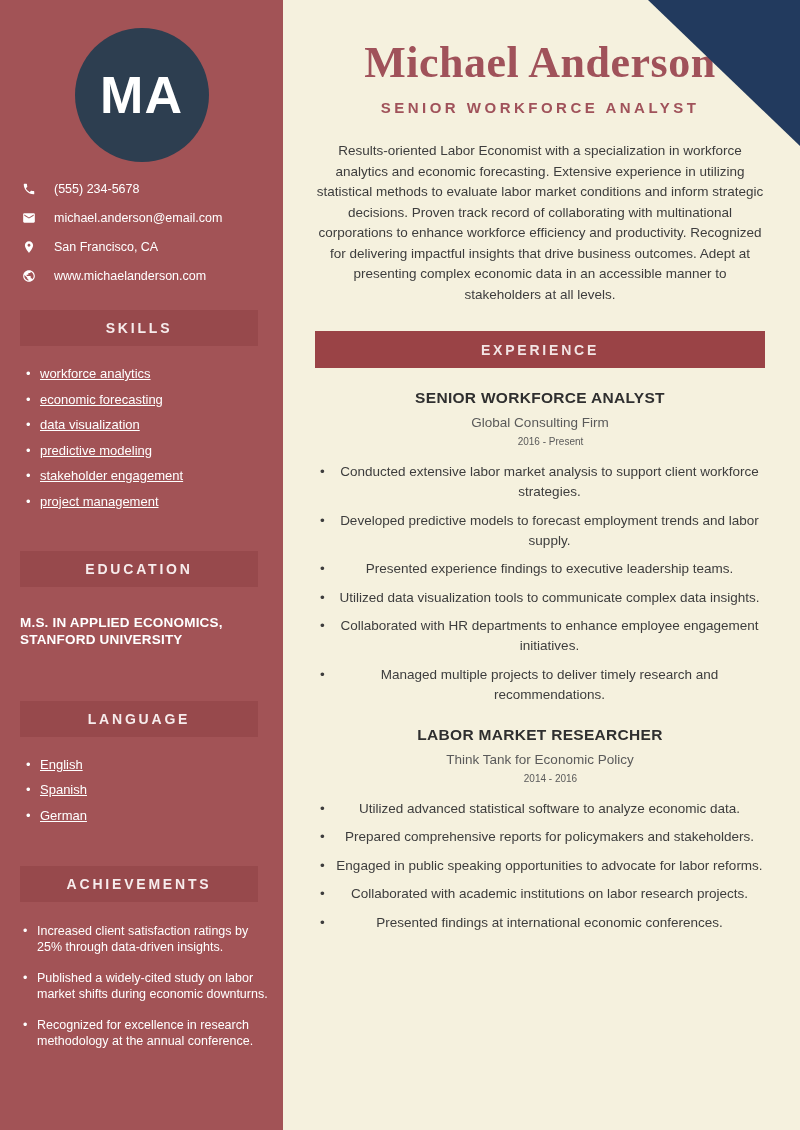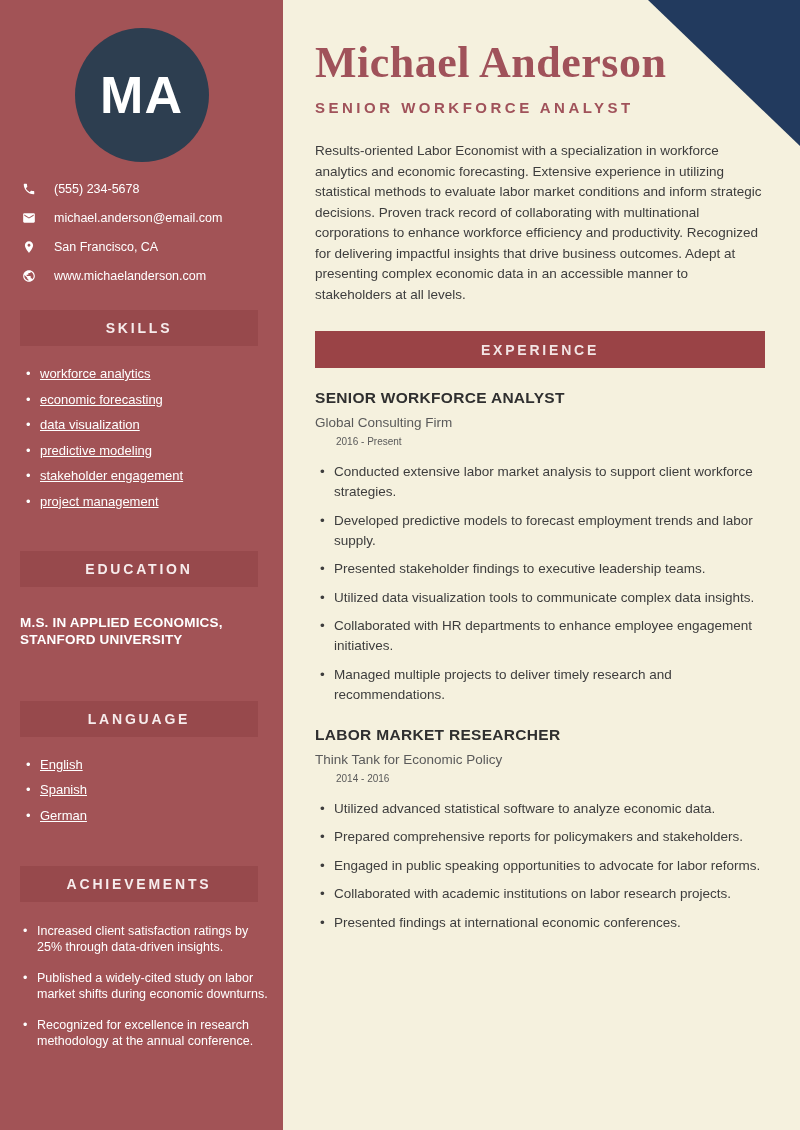--- a/index.html
+++ b/index.html
@@ -30,21 +30,21 @@
   .edu-text{margin:27px 18px 0 20px;font-size:13.5px;font-weight:bold;line-height:17.5px;
             letter-spacing:0.2px;color:#fff;}
   .side-header.education{margin-top:41px;}
   .side-header.language{margin-top:52px;}
   .side-header.achievements{margin-top:42px;}
   .ach-list{list-style:none;margin:21px 0 0;padding:0 14px 0 23px;font-size:12.5px;}
   .ach-list li{margin-bottom:14px;padding-left:14px;position:relative;line-height:16.5px;}
   .ach-list li::before{content:"\2022";position:absolute;left:0;top:0;}
 
   
-  .main{flex:1;padding:40px 35px 0 32px;position:relative;}
+  .main{flex:1;padding:40px 35px 0 32px;position:relative;text-align:center;}
   .corner-triangle{position:absolute;top:0;right:0;width:152px;height:146px;
                    background:var(--corner-navy);clip-path:polygon(0 0,100% 0,100% 100%);}
   .name{font-family:"Liberation Serif", serif;font-weight:bold;font-size:44px;
         color:var(--name-color);margin:0;line-height:1.05;letter-spacing:0.5px;}
   .headline{font-size:15px;font-weight:bold;letter-spacing:3.5px;color:var(--name-color);margin-top:13px;}
   .summary{margin-top:25px;font-size:13.5px;line-height:20.5px;color:var(--body-text);max-width:452px;}
   .exp-bar{margin-top:26px;background:var(--accent-bar);height:37px;max-width:452px;
            display:flex;align-items:center;justify-content:center;
            color:#f2e4e4;font-weight:bold;font-size:14px;letter-spacing:2.8px;}
   .job{margin-top:21px;max-width:452px;}
@@ -143,21 +143,21 @@
       <span>EXPERIENCE</span>
     </div>
 
     <section class="job">
       <div class="job-name">SENIOR WORKFORCE ANALYST</div>
       <div class="job-company">Global Consulting Firm</div>
       <div class="job-dates">2016 - Present</div>
       <ul class="job-bullets">
           <li>Conducted extensive labor market analysis to support client workforce strategies.</li>
           <li>Developed predictive models to forecast employment trends and labor supply.</li>
-          <li>Presented stakeholder findings to executive leadership teams.</li>
+          <li>Presented experience findings to executive leadership teams.</li>
           <li>Utilized data visualization tools to communicate complex data insights.</li>
           <li>Collaborated with HR departments to enhance employee engagement initiatives.</li>
           <li>Managed multiple projects to deliver timely research and recommendations.</li>
         </ul>
     </section>
 
     <section class="job">
       <div class="job-name">LABOR MARKET RESEARCHER</div>
       <div class="job-company">Think Tank for Economic Policy</div>
       <div class="job-dates">2014 - 2016</div>

